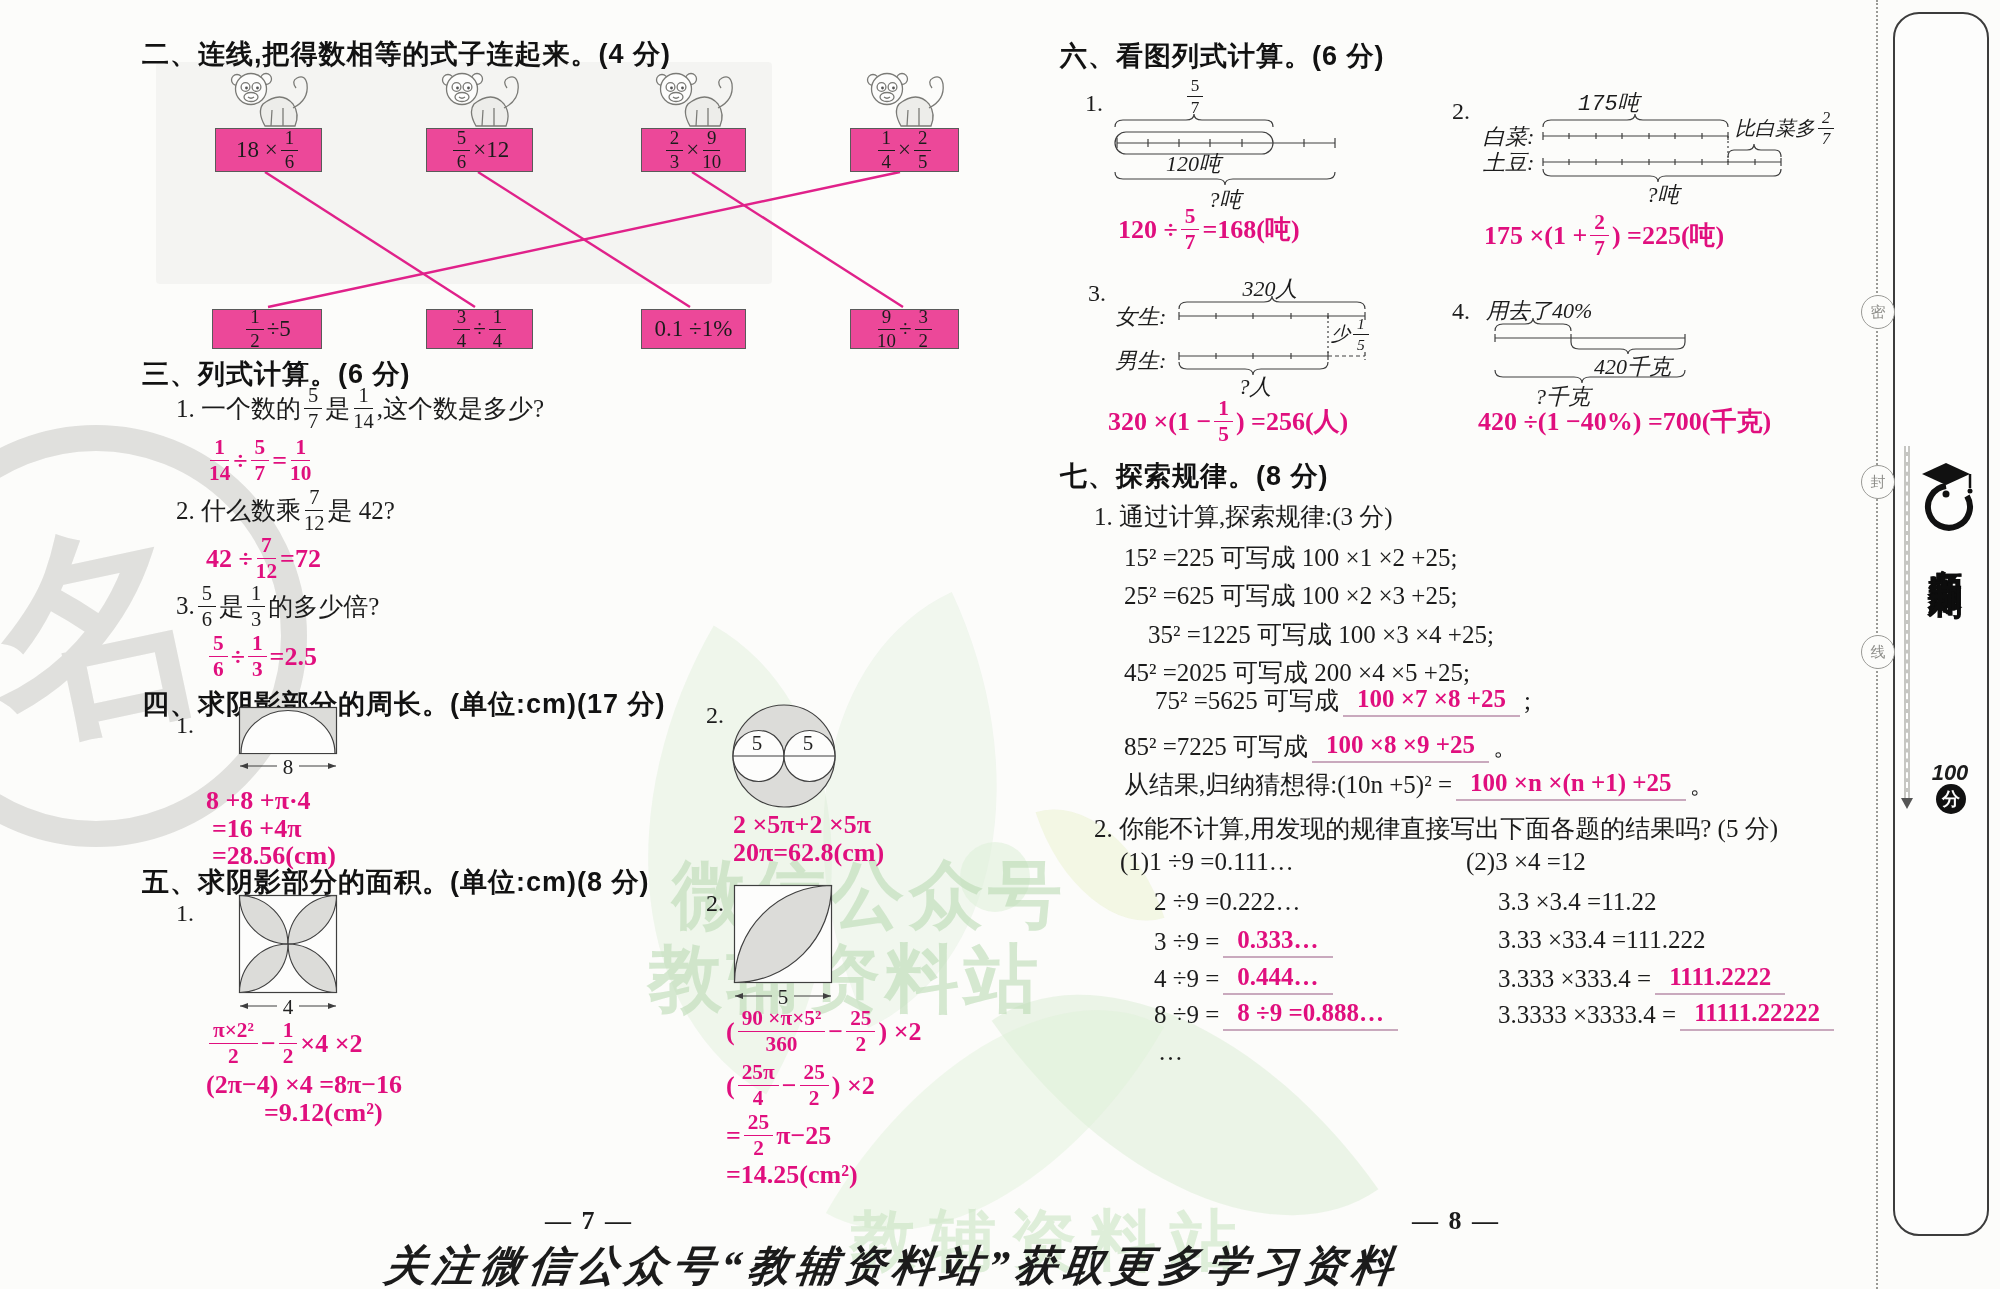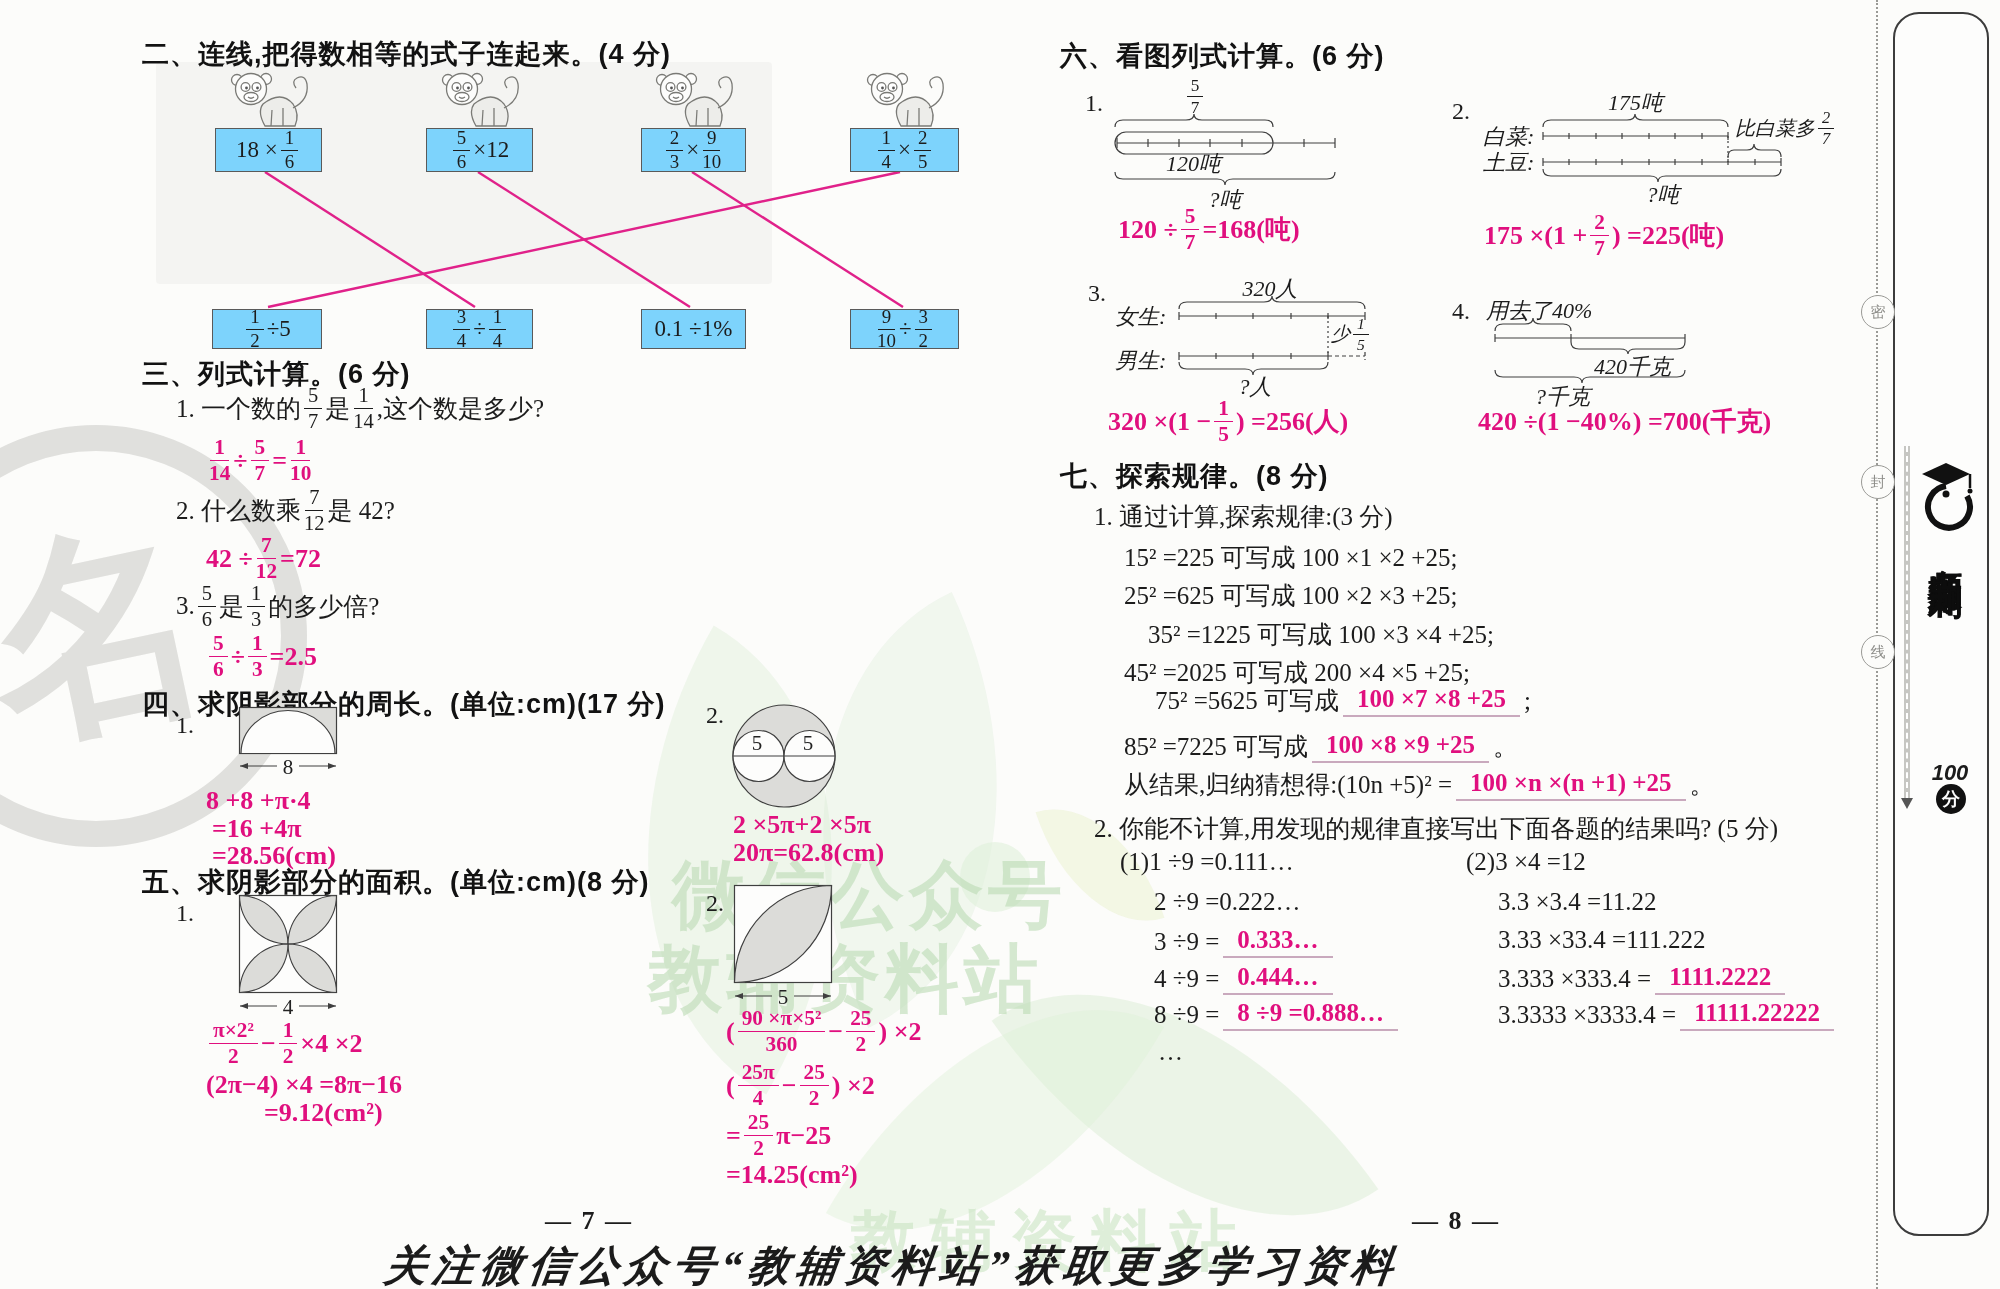--- a/index.html
+++ b/index.html
@@ -9,21 +9,21 @@
   .h{font-family:"Liberation Sans",sans-serif;font-weight:800;font-size:27px;color:#121212;white-space:nowrap;letter-spacing:1px;}
   .t{font-size:25px;white-space:nowrap;}
   .num{font-size:24px;}
   .ans{font-size:26px;font-weight:700;color:#e00f7e;white-space:nowrap;}
   .math{display:flex;align-items:center;white-space:nowrap;}
   .fr{display:inline-flex;flex-direction:column;align-items:center;vertical-align:middle;
       line-height:1;margin:0 3px;font-size:0.82em;}
   .fn{padding:0 4px 2px;border-bottom:1.6px solid currentColor;}
   .fd{padding-top:2px;}
   .bl{color:#e00f7e;font-weight:700;border-bottom:2px solid #c9a9bd;padding:0 14px 2px;margin:0 4px;}
-  .mbox{border:1.3px solid #5a5a5a;background:#7dd3fc;display:flex;align-items:center;justify-content:center;
+  .mbox{border:1.3px solid #5a5a5a;background:#ec4899;display:flex;align-items:center;justify-content:center;
         font-size:23px;}
   .dl{font-size:21px;white-space:nowrap;text-align:center;}
   .dlh{font-style:italic;font-size:22px;white-space:nowrap;}
   .wash{background:#f2f2ef;opacity:.75;border-radius:4px;}
   .wm-text{font-family:"Liberation Sans",sans-serif;font-weight:800;white-space:nowrap;}
   .leaf{border-radius:0 100% 0 100%;}
   .leaf2{border-radius:100% 0 100% 0;}
   .stamp{width:32px;height:32px;border-radius:50%;border:1.5px solid #9a9a96;background:#fcfcfa;
          display:flex;align-items:center;justify-content:center;font-size:15px;color:#8d8d89;}
   .pagebar{border:2.5px solid #3c3c3c;border-radius:26px;background:#fdfdfc;}
@@ -283,21 +283,21 @@
   <div class="abs num" style="left:1452px;top:98px;z-index:2;">2.</div>
   <div class="abs" style="left:1483px;top:92px;width:440px;height:112px;z-index:2;">
     <svg width="440" height="112" viewBox="0 0 440 112">
       <path class="ln" d="M60,44 H245 M60,40 V48 M245,40 V48 M86,41 V47 M113,41 V47 M139,41 V47 M166,41 V47 M192,41 V47 M219,41 V47"></path>
       <path class="ln" d="M60,35 Q60,28 68,28 L144,28 Q152,28 152,22 Q152,28 160,28 L237,28 Q245,28 245,35"></path>
       <path class="ln" d="M60,70 H298 M60,66 V74 M298,66 V74 M86,67 V73 M113,67 V73 M139,67 V73 M166,67 V73 M192,67 V73 M219,67 V73 M245,67 V73 M272,67 V73"></path>
       <path class="ln dot" d="M245,44 V70"></path>
       <path class="ln" d="M245,65 Q245,58 251,58 L264,58 Q271,58 271,52 Q271,58 278,58 L292,58 Q298,58 298,65"></path>
       <path class="ln" d="M60,77 Q60,84 68,84 L167,84 Q175,84 175,90 Q175,84 183,84 L290,84 Q298,84 298,77"></path>
     </svg>
-    <div class="abs dlh" style="left:95px;top:-4px;width:115px;text-align:center;">175吨</div>
+    <div class="abs dlh" style="left:95px;top:-4px;width:115px;text-align:left;font-family:Liberation Mono, monospace;">175吨</div>
     <div class="abs dlh" style="left:0px;top:30px;">白菜:</div>
     <div class="abs dlh" style="left:0px;top:56px;">土豆:</div>
     <div class="abs dlh math" style="left:252px;top:18px;font-size:20px;">比白菜多<span class="fr">
           <span class="fn">2</span>
           <span class="fd">7</span>
         </span></div>
     <div class="abs dlh" style="left:140px;top:88px;width:80px;text-align:center;">?吨</div>
   </div>
   <div class="abs ans math" style="left:1484px;top:212px;z-index:2;">175 ×(1 +<span class="fr">
         <span class="fn">2</span>

